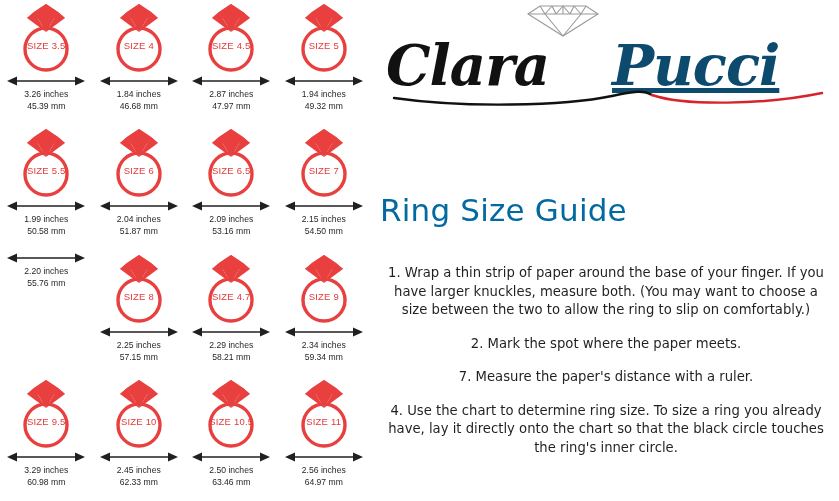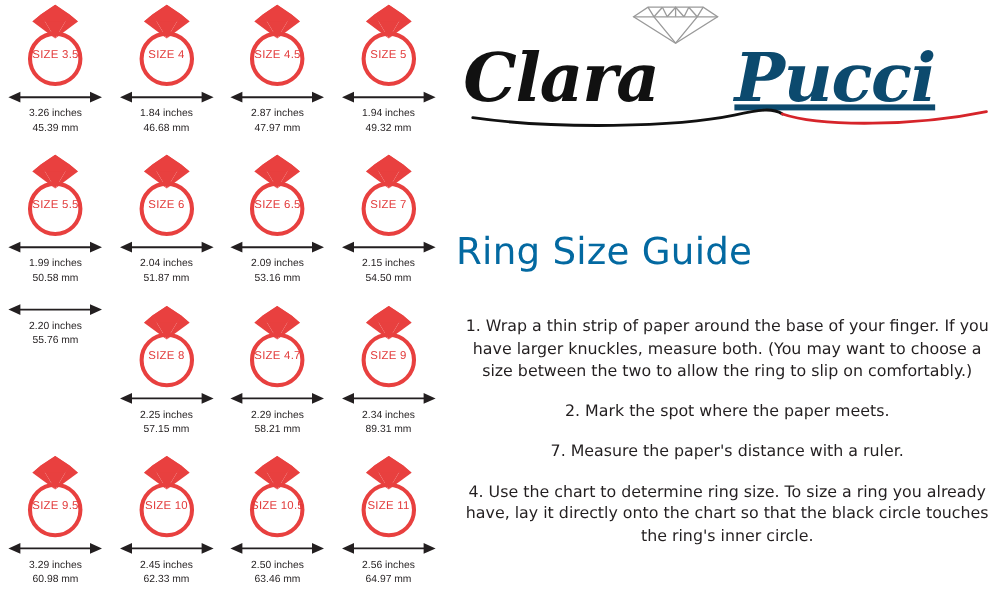--- a/index.html
+++ b/index.html
@@ -362,21 +362,21 @@
             <circle cx="43" cy="47" r="21" fill="none" stroke="#e8403f" stroke-width="3.4"></circle>
           </svg>
           <div class="size-label">SIZE 9</div>
         </div>
         <div class="arrow-row"><svg width="86" height="14" viewBox="0 0 86 14" aria-hidden="true">
             <line x1="12" y1="7" x2="74" y2="7" stroke="#231f20" stroke-width="1.6"></line>
             <polygon points="4,7 14,2.5 14,11.5" fill="#231f20"></polygon>
             <polygon points="82,7 72,2.5 72,11.5" fill="#231f20"></polygon>
           </svg></div>
         <div class="measure">2.34 inches</div>
-        <div class="measure">89.31 mm</div>
+        <div class="measure">59.34 mm</div>
       </div>
       <div class="ring-cell">
         <div class="ring-art">
           <svg width="86" height="74" viewBox="0 0 86 74" aria-hidden="true">
             <g fill="#e8403f">
               <path d="M43 2 L31 10 L43 30 L55 10 Z"></path>
               <path d="M31 10 L24 16 L43 30 Z"></path>
               <path d="M55 10 L62 16 L43 30 Z"></path>
               <path d="M24 16 L31 10 L43 2 L55 10 L62 16 Z" opacity="0.92"></path>
             </g>

